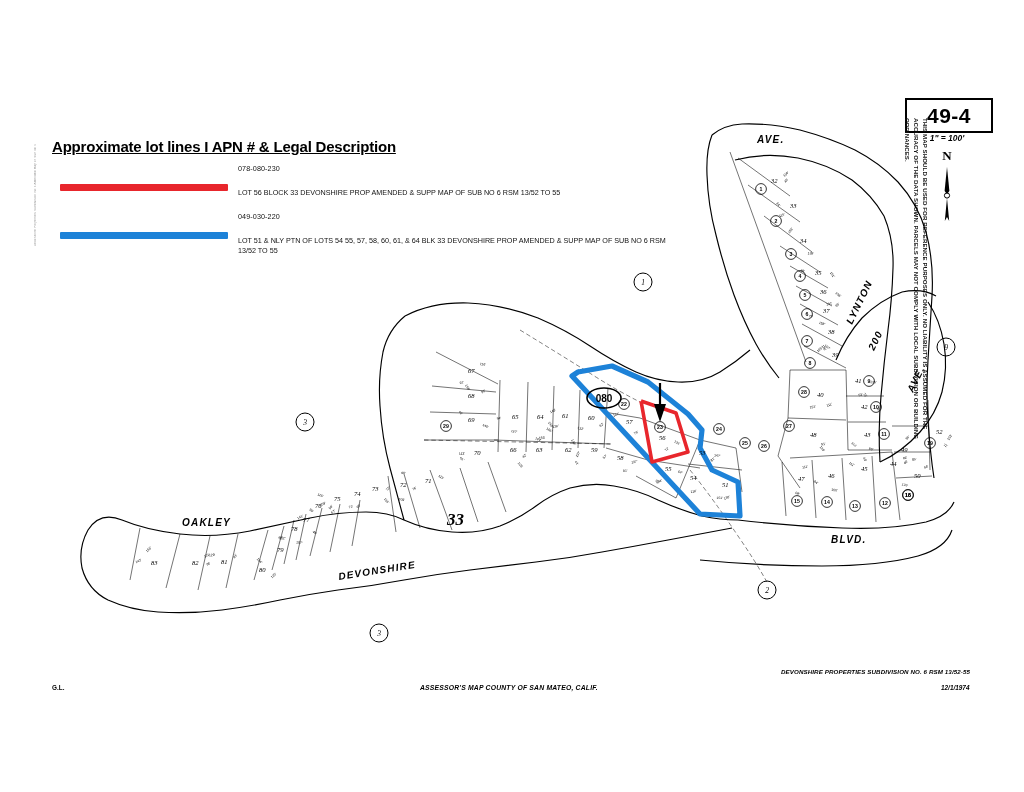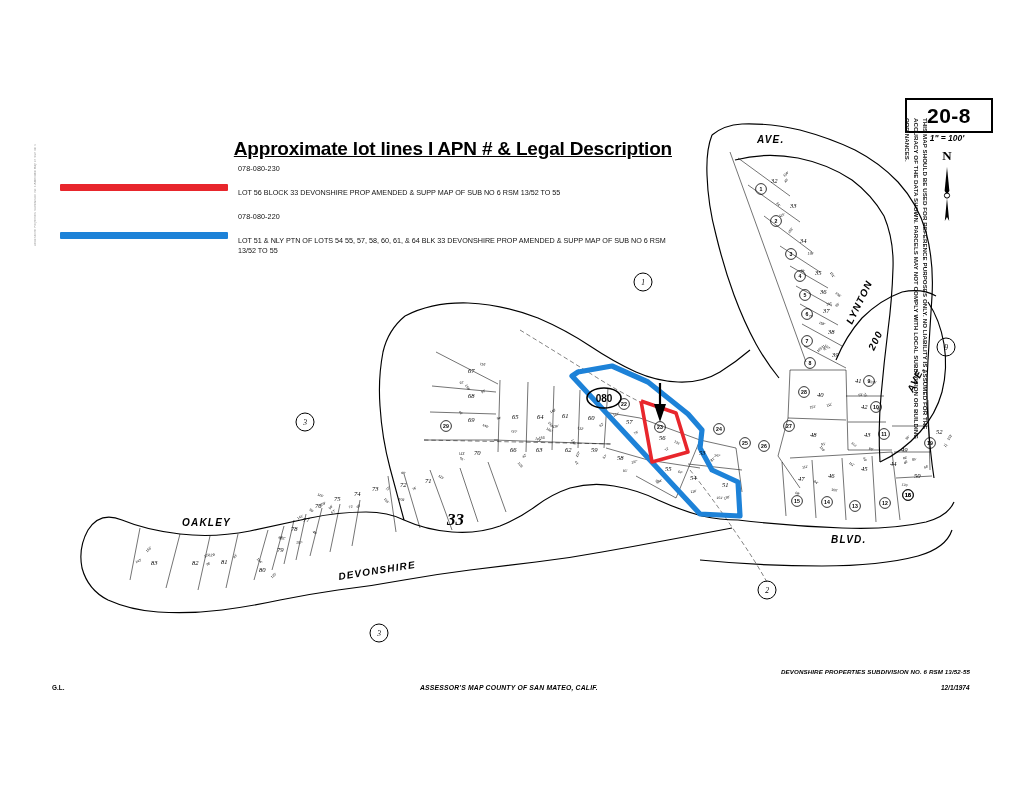--- a/index.html
+++ b/index.html
@@ -6,22 +6,22 @@
   body{
     width:1024px;height:792px;background:#ffffff;
     font-family:"Liberation Sans",sans-serif;
     overflow:hidden;position:relative;
   }
   #root{position:absolute;inset:0;}
 
   
   .legend{position:absolute;left:52px;top:138px;width:620px;}
   .legend-title{
-    font-size:19px;font-weight:bold;color:#000;
-    text-decoration:underline;letter-spacing:-0.2px;white-space:nowrap;text-align:right;
+    font-size:15px;font-weight:bold;color:#000;
+    text-decoration:underline;letter-spacing:-0.2px;white-space:nowrap;
   }
   .legend-row{position:absolute;left:0;width:620px;}
   .legend-row.r1{top:30px;}
   .legend-row.r2{top:78px;}
   .swatch{position:absolute;left:8px;top:16px;width:168px;height:7px;border-radius:1px;}
   .legend-apn{position:absolute;left:186px;top:-4px;font-size:7.2px;color:#111;letter-spacing:.1px;}
   .legend-desc{position:absolute;left:186px;top:20px;font-size:7.2px;color:#111;line-height:1.35;width:430px;}
 
   
   .sheetbox{
@@ -91,27 +91,27 @@
     <div class="legend-title">Approximate lot lines I APN # &amp; Legal Description</div>
 
     <div class="legend-row r1">
       <div class="swatch" style="background:#e8262c"></div>
       <div class="legend-apn">078-080-230</div>
       <div class="legend-desc">LOT 56 BLOCK 33 DEVONSHIRE PROP AMENDED &amp; SUPP MAP OF SUB NO 6 RSM 13/52 TO 55</div>
     </div>
 
     <div class="legend-row r2">
       <div class="swatch" style="background:#1d82d8"></div>
-      <div class="legend-apn">078-080-220</div>
+      <div class="legend-apn">049-030-220</div>
       <div class="legend-desc">LOT 51 &amp; NLY PTN OF LOTS 54 55, 57, 58, 60, 61, &amp; 64 BLK 33 DEVONSHIRE PROP AMENDED &amp; SUPP MAP OF SUB NO 6 RSM 13/52 TO 55</div>
     </div>
   </div>
 
   <div class="sheetbox">
-    <span>20-8</span>
+    <span>49-4</span>
   </div>
   <div class="scale-txt">1" = 100'</div>
   <div class="north-n">N</div>
   <svg class="north-arrow" width="18" height="60" viewBox="0 0 18 60">
     <path d="M9 2 L11.4 26 L9 29 L6.6 26 Z" fill="#000"></path>
     <circle cx="9" cy="30.5" r="2.6" fill="none" stroke="#000" stroke-width="1"></circle>
     <path d="M9 33 L11.2 56 L9 52 L6.8 56 Z" fill="#000"></path>
   </svg>
 
   <div class="disclaimer">THIS MAP SHOULD BE USED FOR REFERENCE PURPOSES ONLY. NO LIABILITY IS ASSUMED FOR THE ACCURACY OF THE DATA SHOWN. PARCELS MAY NOT COMPLY WITH LOCAL SUBDIVISION OR BUILDING ORDINANCES.</div>

